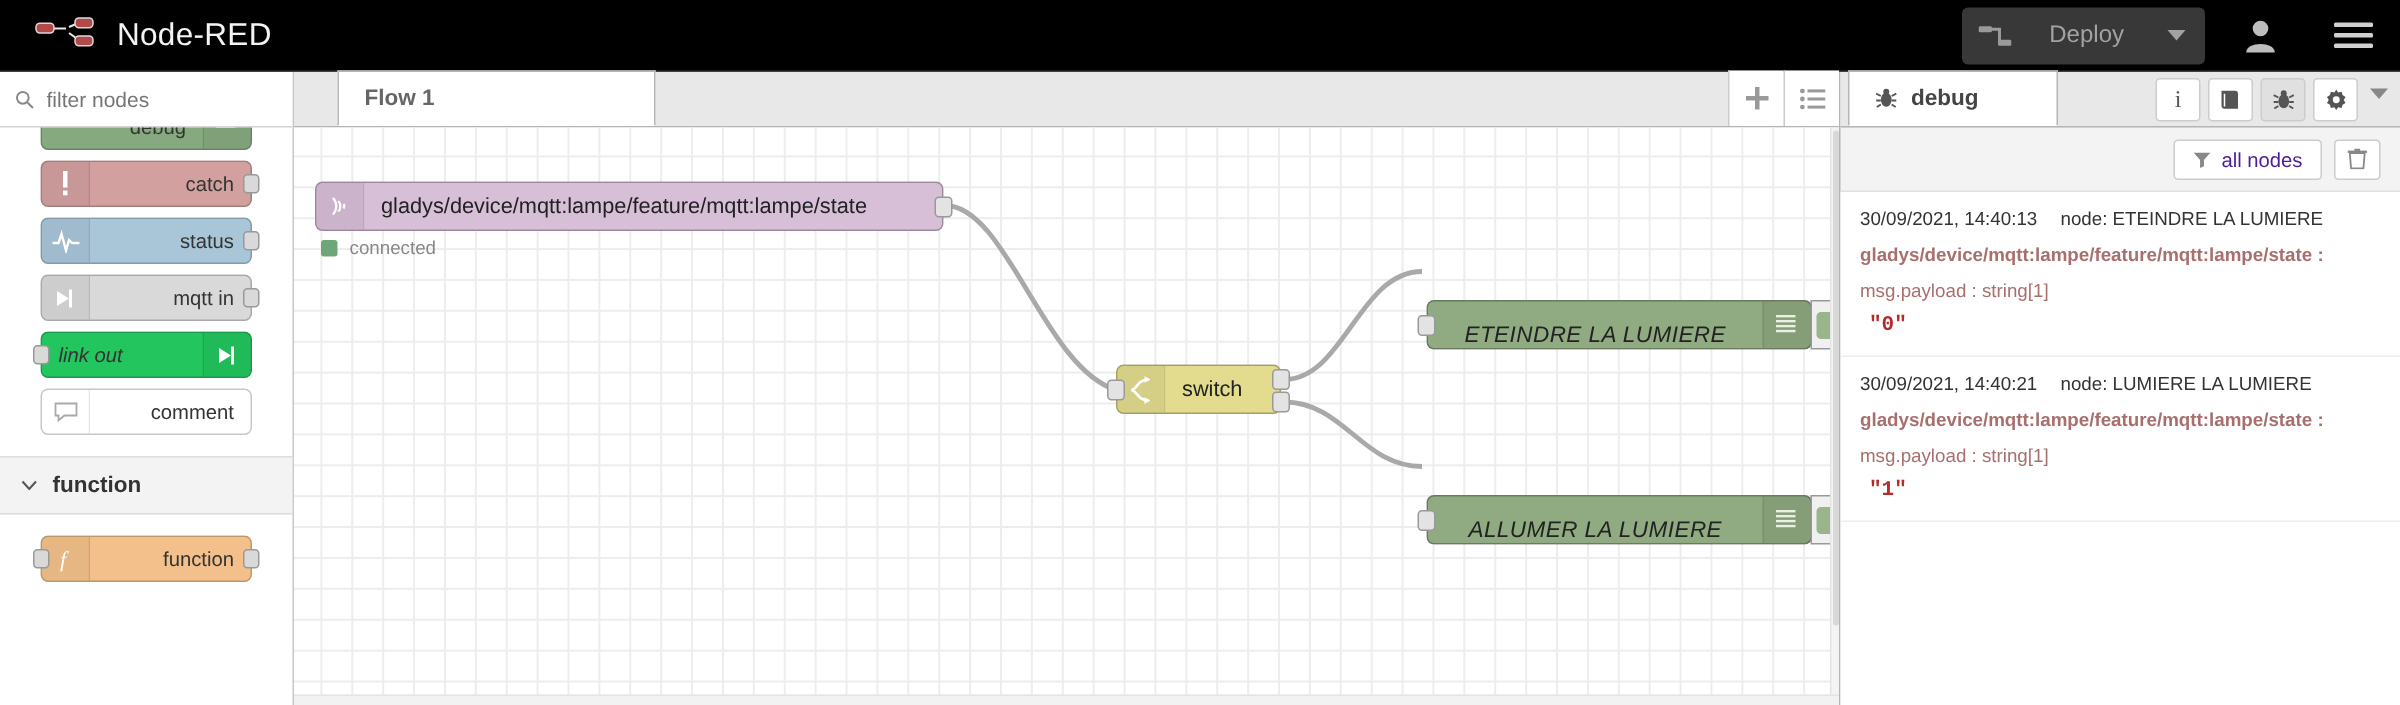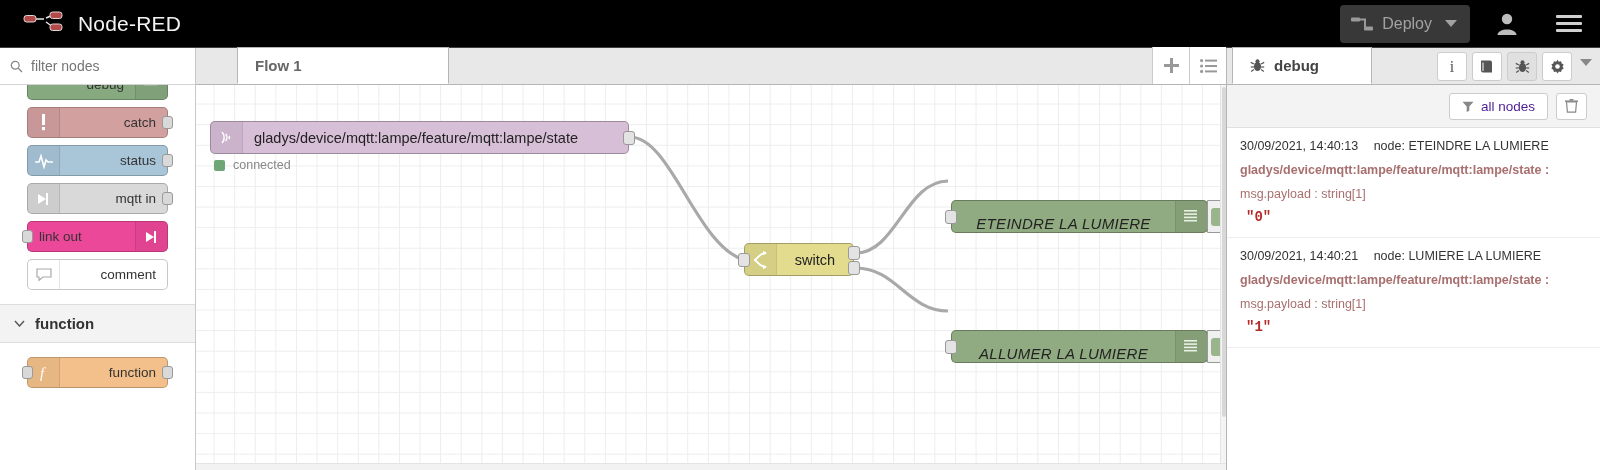--- a/index.html
+++ b/index.html
@@ -17,21 +17,21 @@
     display:flex; align-items:center;
   }
   .brand{ display:flex; align-items:center; gap:10px; margin-left:22px; }
   .brand-logo{ width:46px; height:26px; }
   .brand-title{ color:#f3f3f3; font-size:21px; letter-spacing:.2px; }
 
   .header-right{
     margin-left:auto; display:flex; align-items:center; height:100%;
   }
   .deploy-btn{
-    display:flex; align-items:center; gap:9px;
+    display:flex; align-items:center; gap:25px;
     background:#383838; color:#9a9a9a;
     height:38px; padding:0 13px 0 11px;
     border-radius:4px; margin-right:6px; cursor:default;
   }
   .deploy-btn .dep-icon{ width:22px; height:16px; }
   .deploy-label{ font-size:16px; color:#a2a2a2; }
   .caret-down{
     width:0;height:0;border-left:6px solid transparent;border-right:6px solid transparent;
     border-top:7px solid #a2a2a2; margin-left:4px;
   }
@@ -86,21 +86,21 @@
     font-weight:bold; font-size:15px; color:#333;
   }
   .chev{ width:11px;height:7px; }
 
   
   .workspace{
     position:absolute; left:196px; top:48px; width:1030px; height:422px; background:#fff;
   }
   .tabbar{
     position:relative; height:37px; background:#e8e8e8;
-    border-bottom:1px solid #b5b5b5; display:flex; align-items:flex-end;padding-left:12px;
+    border-bottom:1px solid #b5b5b5; display:flex; align-items:flex-end;
   }
   .flow-tab{
     margin-left:29px; width:212px; height:37px; background:#fff;
     border:1px solid #b5b5b5; border-bottom:1px solid #fff;
     display:flex; align-items:center; padding-left:17px;
     font-size:15px; font-weight:bold; color:#666;
   }
   .tab-actions{ margin-left:auto; display:flex; height:37px; }
   .tab-btn{
     width:37px; height:37px; background:#fff; border-left:1px solid #ccc;
@@ -146,21 +146,21 @@
 
   #mqtt-node{ left:14px; top:36px; width:419px; background:#d8bfd8; }
   #mqtt-node .fn-label{ text-align:left; }
   .node-status{
     position:absolute; left:18px; top:73px; display:flex; align-items:center; gap:8px;
     font-size:12.5px; color:#888;
   }
   .status-dot{ width:11px;height:11px;border-radius:2px;background:#6fa678; display:block; }
 
   #switch-node{ left:548px; top:158px; width:110px; background:#e3dc8e; }
-  #switch-node .fn-label{ text-align:center; font-size:14.5px; }
+  #switch-node .fn-label{ font-size:14.5px; }
 
   .dbg-node{
     position:absolute; height:33px; width:257px; background:#90ab81;
     border:1px solid rgba(0,0,0,.28); border-radius:5px;
     display:flex; align-items:flex-end;margin-top:36px;
   }
   .dbg-node .dn-label{
     flex:1; text-align:center; font-style:italic; font-size:15px; color:#222;
     letter-spacing:.3px;
   }
@@ -318,21 +318,21 @@
         <span class="pn-ico">
           <svg width="18" height="16" viewBox="0 0 18 16">
               <path d="M3 3 L11 8 L3 13 Z" fill="#fff"></path>
               <path d="M12 2 L12 14" stroke="#fff" stroke-width="2"></path>
             </svg>
         </span>
         <span class="pn-label">mqtt in</span>
         <span class="port out"></span>
       </div>
 
-      <div class="pnode lbl-left" style="background:#ec4899;">
+      <div class="pnode lbl-left" style="background:#22c55e;font-style:italic;">
         <span class="port in"></span>
         <span class="pn-label">link out</span>
         <span class="pn-ico" style="border-right:none;border-left:1px solid rgba(0,0,0,.1);border-radius:0 4px 4px 0;">
           <svg width="18" height="16" viewBox="0 0 18 16">
               <path d="M3 3 L11 8 L3 13 Z" fill="#fff"></path>
               <path d="M12 2 L12 14" stroke="#fff" stroke-width="2"></path>
             </svg>
         </span>
       </div>
 

